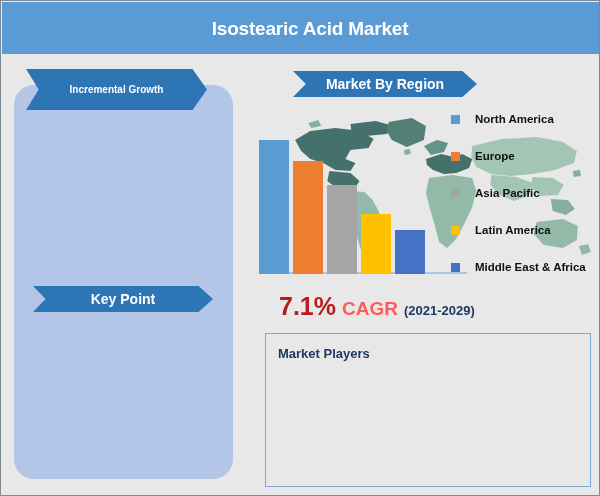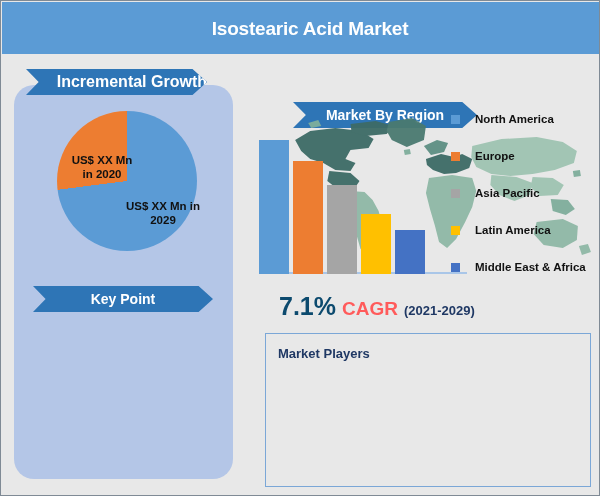--- a/index.html
+++ b/index.html
@@ -58,28 +58,26 @@
     font-weight:bold;
     display:flex;
     align-items:center;
     justify-content:center;
     text-align:center;
     box-sizing:border-box;
     -webkit-clip-path:polygon(0% 0%, 92% 0%, 100% 50%, 92% 100%, 0% 100%, 7% 50%);
     clip-path:polygon(0% 0%, 92% 0%, 100% 50%, 92% 100%, 0% 100%, 7% 50%);
   }
   .ribbon-incremental{
-    left:25px; top:68px; width:181px; height:26px;
-    font-size:16px;
-    justify-content:flex-end;
+    left:25px; top:68px; width:181px; height:41px;
+    font-size:10px;
   }
   .ribbon-region{
     left:292px; top:70px; width:184px; height:26px;
     font-size:14px;
-    margin-top:31px;
   }
   .ribbon-keypoint{
     left:32px; top:285px; width:180px; height:26px;
     font-size:14px;
   }
 
   
   .pie-wrap{
     position:absolute;
     left:56px; top:110px;
@@ -176,21 +174,21 @@
 
   
   .cagr-row{
     position:absolute;
     left:278px; top:292px;
     display:flex;
     align-items:baseline;
     gap:6px;
   }
   .cagr-value{
-    color:#0c4a6e;
+    color:#b91c1c;
     font-weight:bold;
     font-size:25px;
     line-height:26px;
   }
   .cagr-word{
     color:#ff5b5b;
     font-weight:bold;
     font-size:19px;
     line-height:20px;
   }
@@ -238,27 +236,20 @@
   <div class="header-band">
     <div class="header-line">Isostearic Acid Market</div>
   </div>
 
   <div class="left-panel"></div>
 
   <div class="ribbon ribbon-incremental">
     <span>Incremental Growth</span>
   </div>
 
-  <div class="pie-wrap">
-    <div class="pie" id="pie-disc" style="background: conic-gradient(rgb(91, 155, 213) 0deg, rgb(91, 155, 213) 262.8deg, rgb(237, 125, 49) 262.8deg, rgb(237, 125, 49) 360deg);"></div>
-    <div class="pie-label pie-label-2020" id="pie-label-0">US$ XX Mn
-in 2020</div>
-    <div class="pie-label pie-label-2029" id="pie-label-1">US$ XX Mn in
-2029</div>
-  </div>
 
   <div class="ribbon ribbon-keypoint">
     <span>Key Point</span>
   </div>
 
 
   <div class="ribbon ribbon-region">
     <span>Market By Region</span>
   </div>
 

